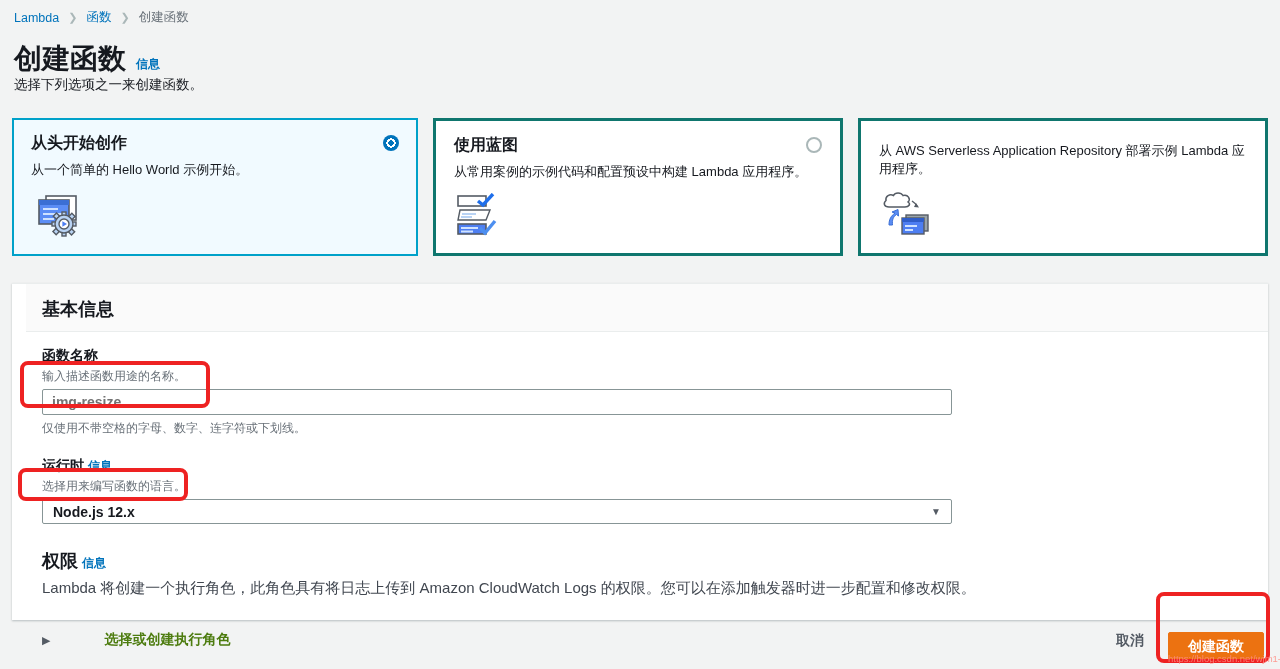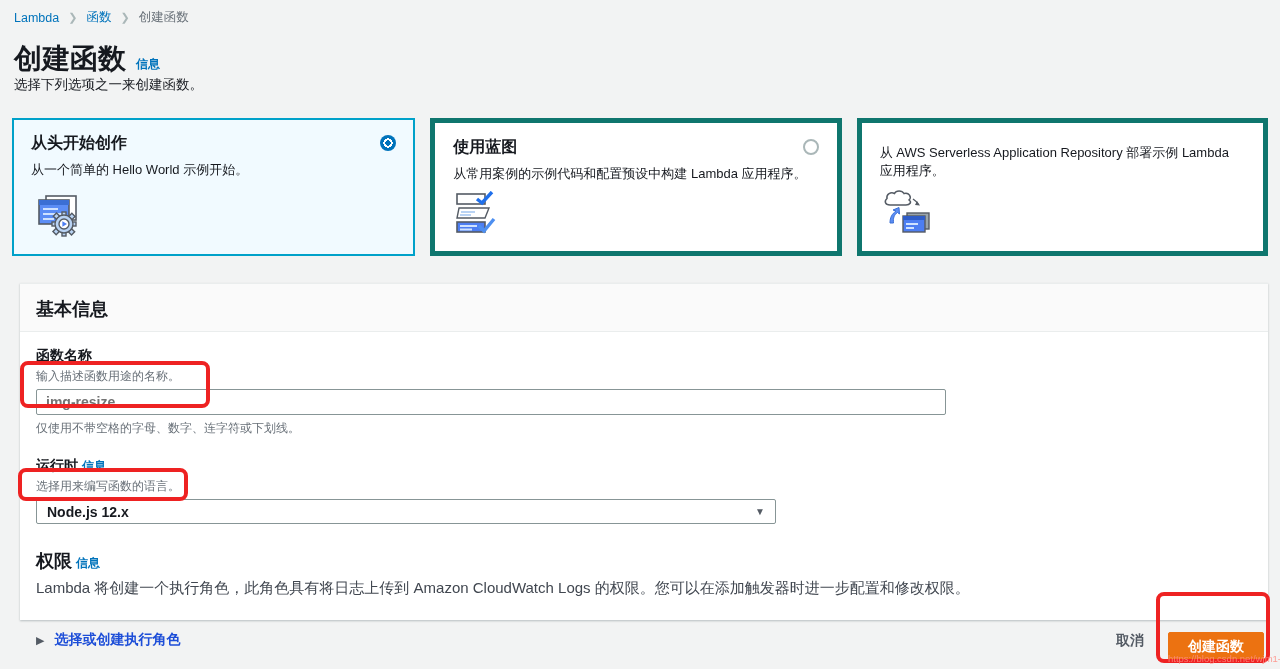--- a/index.html
+++ b/index.html
@@ -20,37 +20,38 @@
 
   
   .title-row { position: absolute; top: 40px; left: 14px; display: flex; align-items: baseline; gap: 10px; }
   .page-title { font-size: 28px; font-weight: 600; color: #16191f; }
   .info-link { color: #0073bb; font-size: 12px; font-weight: 700; cursor: pointer; }
   .subtitle { position: absolute; top: 76px; left: 14px; font-size: 13.5px; color: #16191f; }
 
   
   .cards { position: absolute; top: 118px; left: 12px; right: 12px; height: 138px; display: flex; gap: 15px; border-radius: 8px; }
   .card {
-    flex: 1; background: #ffffff; border: 5px solid #0f766e;
+    flex: 1; background: #ffffff; border: 3px solid #0f766e;
     padding: 14px 18px; cursor: pointer; position: relative;
   }
   .card.selected { background: #f1faff; border: 2px solid #00a1c9; padding: 13px 17px; }
   .card-head { display: flex; justify-content: space-between; align-items: flex-start; }
   .card-title { font-size: 16px; font-weight: 700; color: #16191f; }
   .card-desc { margin-top: 7px; font-size: 13px; line-height: 1.35; color: #16191f; max-width: 380px; }
   .radio { width: 16px; height: 16px; border-radius: 50%; flex: 0 0 16px; margin-top: 2px; cursor: pointer; }
   .radio.on { background: radial-gradient(circle, #0073bb 0 2.6px, #ffffff 2.6px 4.6px, #0073bb 4.6px 8px); }
   .radio.off { border: 2px solid #aab7b8; background: #ffffff; }
   .card-icon { position: absolute; left: 20px; bottom: 12px; }
 
   
   .panel {
-    position: absolute; top: 283px; left: 20px; right: 12px; height: 337px;
+    position: absolute; top: 283px; left: 12px; right: 12px; height: 337px;
     background: #ffffff; border-top: 1px solid #eaeded;
     box-shadow: 0 1px 2px rgba(0,28,36,0.25);
+    padding-left: 14px;
   }
   .panel-header {
     background: #fafafa; border-bottom: 1px solid #eaeded;
     padding: 13px 16px; height: 48px;
   }
   .panel-title { font-size: 18px; font-weight: 700; color: #16191f; }
   .panel-body { padding: 15px 16px 0 16px; }
 
   .field-label { font-size: 14px; font-weight: 700; color: #16191f; }
   .label-row { display: flex; align-items: baseline; gap: 4px; }
@@ -59,35 +60,35 @@
     margin-top: 4px; width: 910px; height: 26px;
     border: 1px solid #879596; border-radius: 2px;
     padding: 0 9px; font-size: 14px; font-weight: 600; color: #737373;
     font-family: "Liberation Sans", "DejaVu Sans", sans-serif;
     background: #ffffff; display: block;
   }
   .constraint-text { margin-top: 5px; font-size: 12px; color: #687078; }
 
   .runtime-block { margin-top: 20px; }
   .select-box {
-    margin-top: 4px; width: 740px; height: 25px;
+    margin-top: 4px; width: 910px; height: 25px;
     border: 1px solid #879596; border-radius: 2px; background: #ffffff;
     display: flex; align-items: center; justify-content: space-between;
     padding: 0 10px; cursor: pointer;
   }
   .select-value { font-size: 14px; font-weight: 600; color: #16191f; }
   .select-caret { font-size: 10px; color: #545b64; }
 
   .permissions-block { margin-top: 25px; }
   .perm-title { font-size: 18px; font-weight: 700; color: #16191f; }
   .perm-desc { margin-top: 6px; font-size: 15px; color: #414750; }
 
   .expander { margin-top: 33px; display: flex; align-items: center; gap: 10px; cursor: pointer; }
   .expander-caret { font-size: 11px; color: #545b64; }
-  .expander-label { font-size: 14px; font-weight: 700; color: #1d4ed8; }
+  .expander-label { font-size: 14px; font-weight: 700; color: #4d7c0f; margin-left: 44px; }
 
   
   .footer { position: absolute; top: 632px; left: 0; right: 16px; display: flex; justify-content: flex-end; align-items: flex-start; gap: 24px; }
   .cancel-btn { font-size: 14px; font-weight: 700; color: #545b64; background: none; border: none; cursor: pointer;
     font-family: "Liberation Sans", "DejaVu Sans", sans-serif; }
   .create-btn {
     background: #ec7211; border: 1px solid #ec7211; border-radius: 2px;
     color: #ffffff; font-size: 14px; font-weight: 700; height: 29px; padding: 0 19px; cursor: pointer;
     font-family: "Liberation Sans", "DejaVu Sans", sans-serif;
   }

